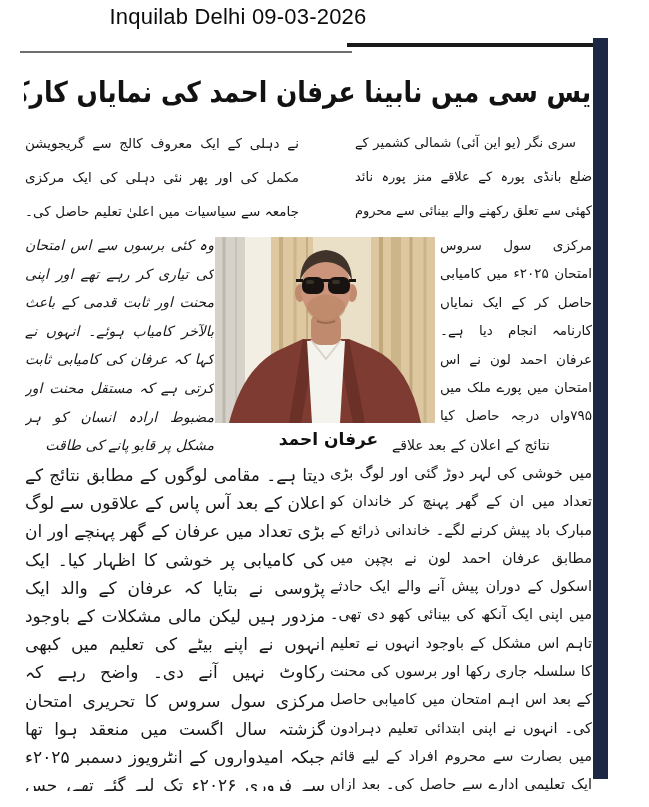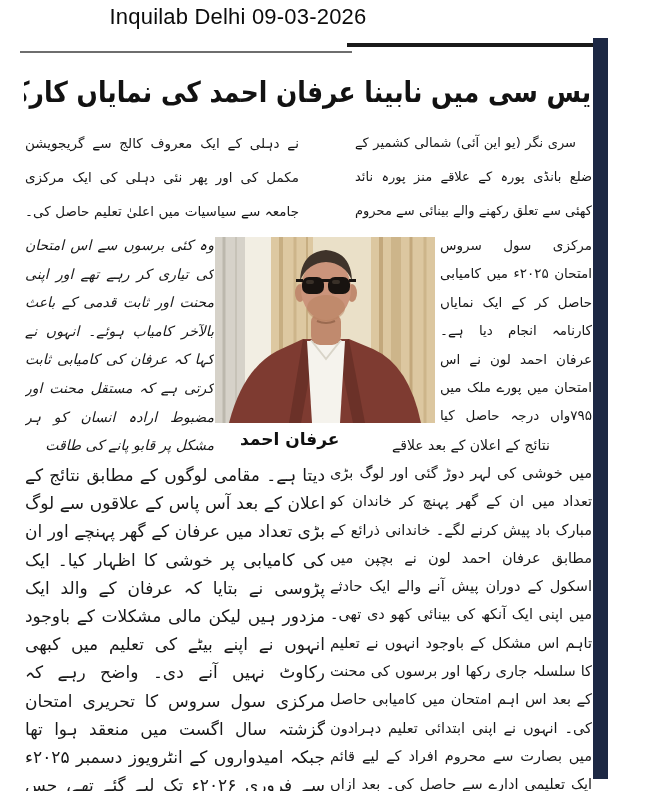--- a/index.html
+++ b/index.html
@@ -36,21 +36,21 @@
   .seg-right-side{left:440px;top:231px;width:152px;height:200px;font-size:13.5px;line-height:28.4px;}
   .seg-right-capline{left:392px;top:431px;width:196px;height:28px;font-size:14px;line-height:28px;text-align:left;}
   .seg-right-bottom{left:330px;top:459px;width:262px;height:332px;font-size:14.5px;line-height:28.3px;}
   .seg-left-top{left:25px;top:126px;width:274px;height:105px;font-size:13.5px;line-height:34px;}
   .seg-left-side{left:25px;top:231px;width:189px;height:230px;font-size:14px;line-height:28.6px;font-style:italic;}
   .seg-left-bottom{left:25px;top:461px;width:300px;height:330px;font-size:17px;line-height:28.2px;}
   
   .photo{left:215px;top:237px;width:220px;height:186px;overflow:hidden;}
   .caption{
     left:240px;top:424px;width:177px;height:30px;
-    direction:rtl;text-align:left; 
+    direction:rtl;text-align:center; 
     font-size:17px;font-weight:bold;color:#101010;line-height:30px;
   }
 </style>
 </head>
 <body>
 
 <div class="abs scan-title">Inquilab Delhi 09-03-2026</div>
 
 <div class="abs rule-thin"></div>
 <div class="abs rule-thick"></div>

